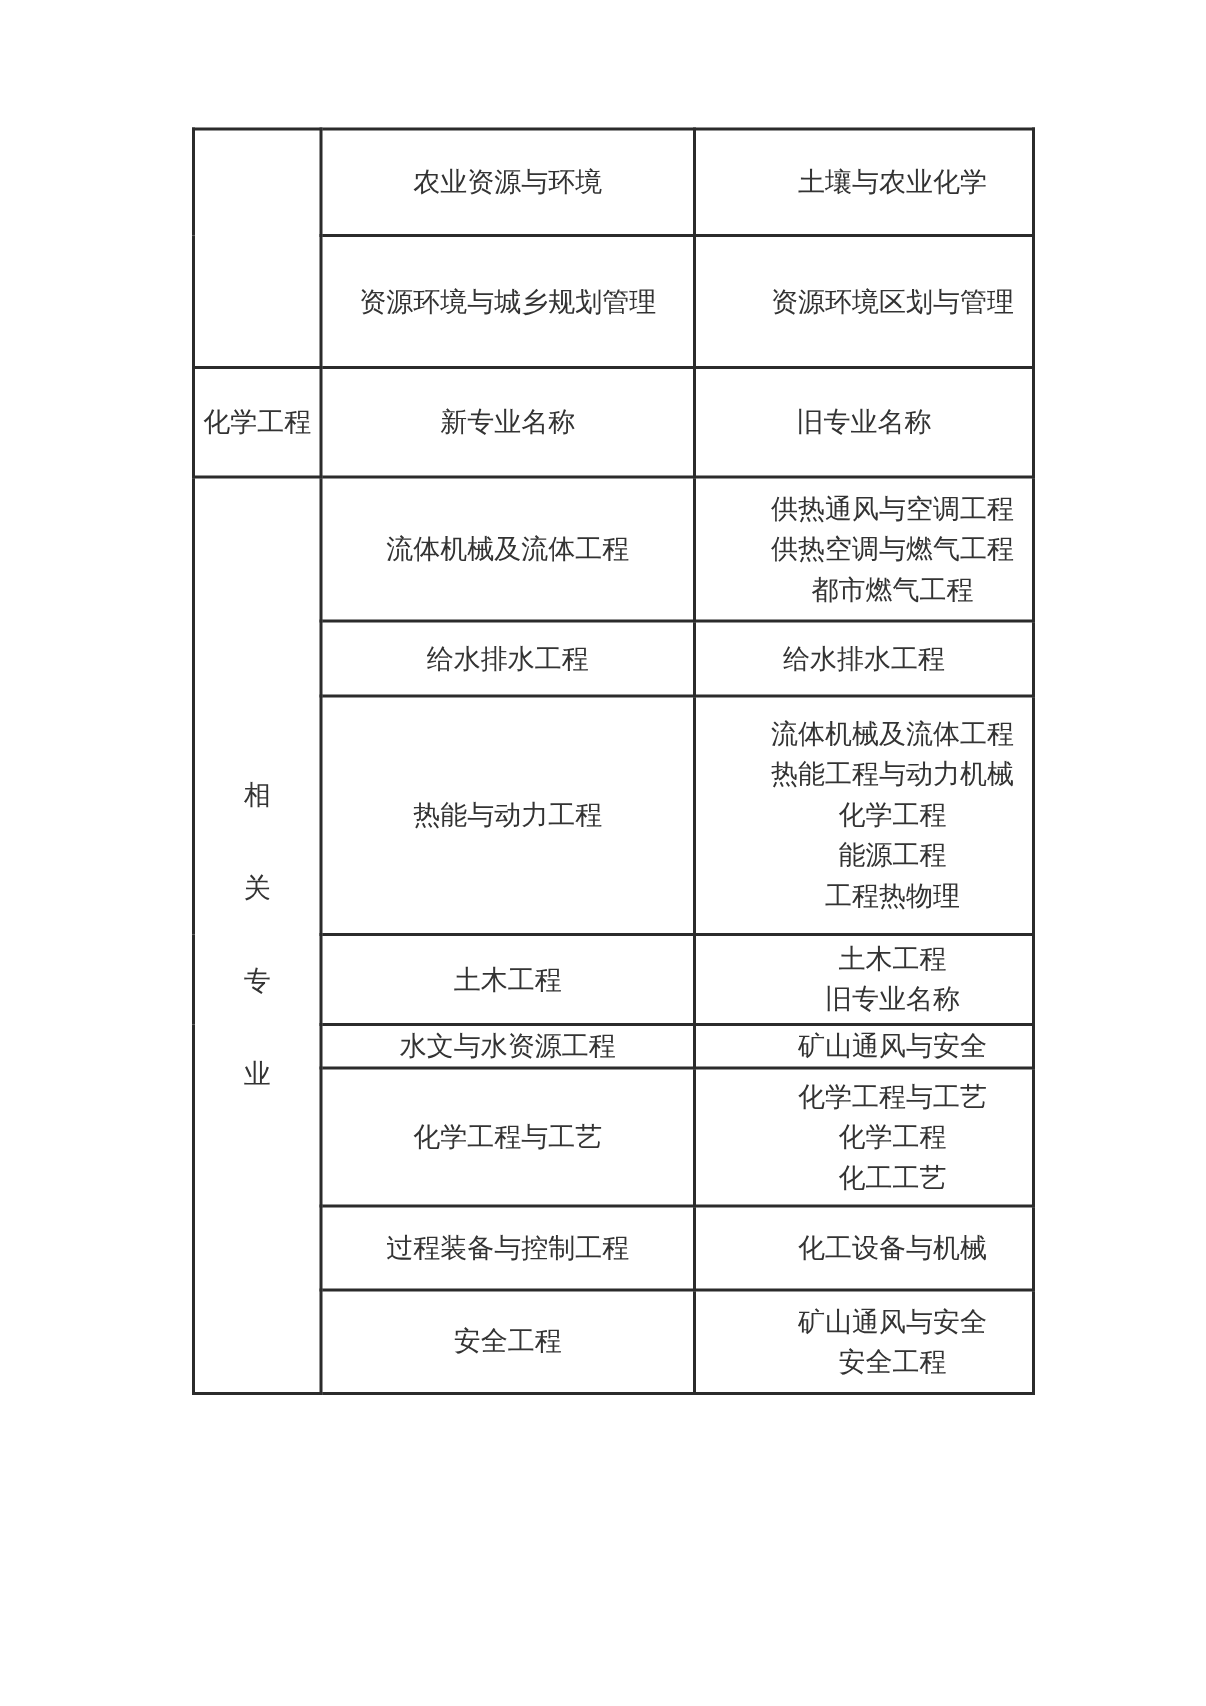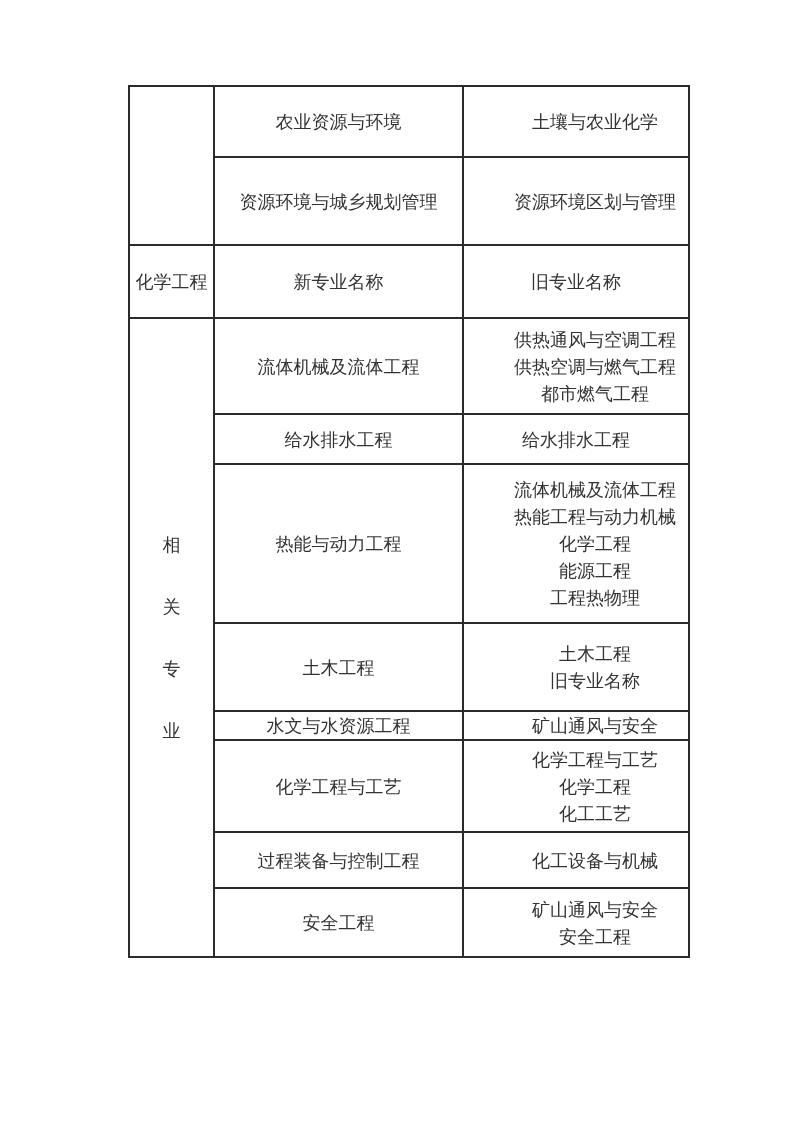--- a/index.html
+++ b/index.html
@@ -116,21 +116,21 @@
       <td>热能与动力工程</td>
       <td class="left">
         <div class="line">流体机械及流体工程</div>
         <div class="line">热能工程与动力机械</div>
         <div class="line">化学工程</div>
         <div class="line">能源工程</div>
         <div class="line">工程热物理</div>
       </td>
     </tr>
 
-    <tr style="height:88px">
+    <tr style="height:60px">
       <td>土木工程</td>
       <td class="left">
         <div class="line">土木工程</div>
         <div class="line">旧专业名称</div>
       </td>
     </tr>
 
     <tr style="height:28px">
       <td>水文与水资源工程</td>
       <td class="left">

